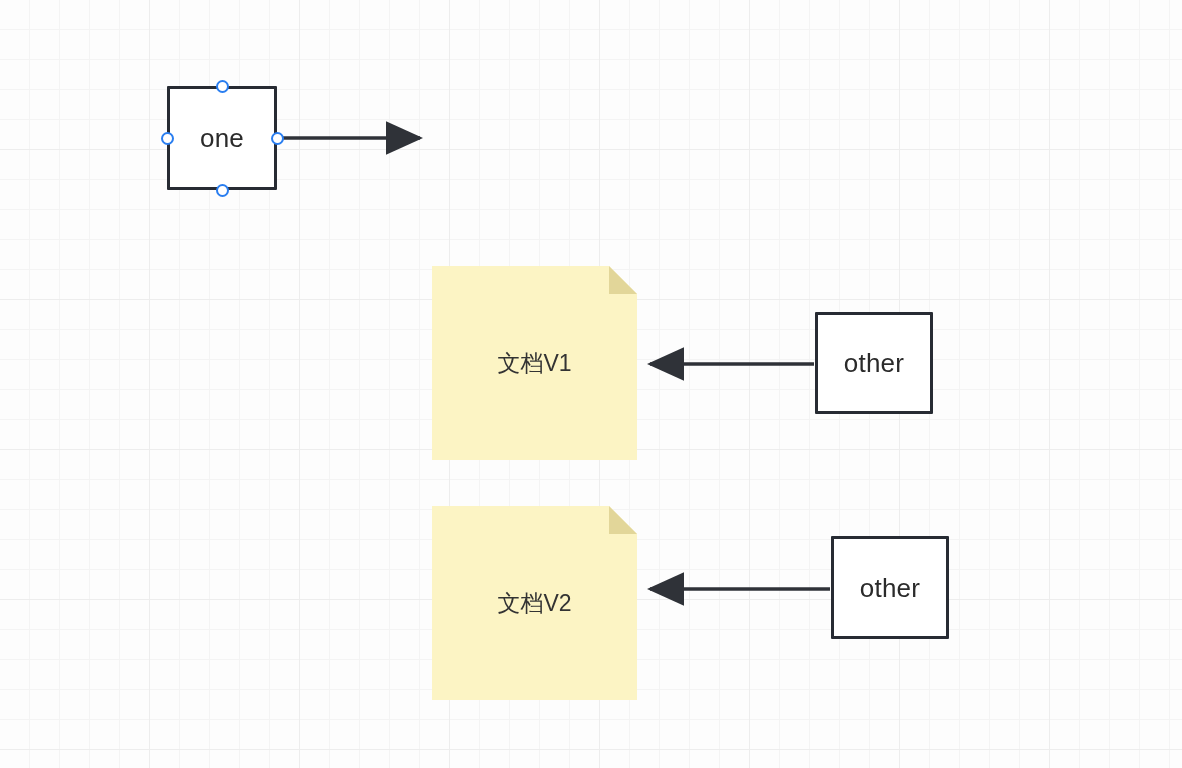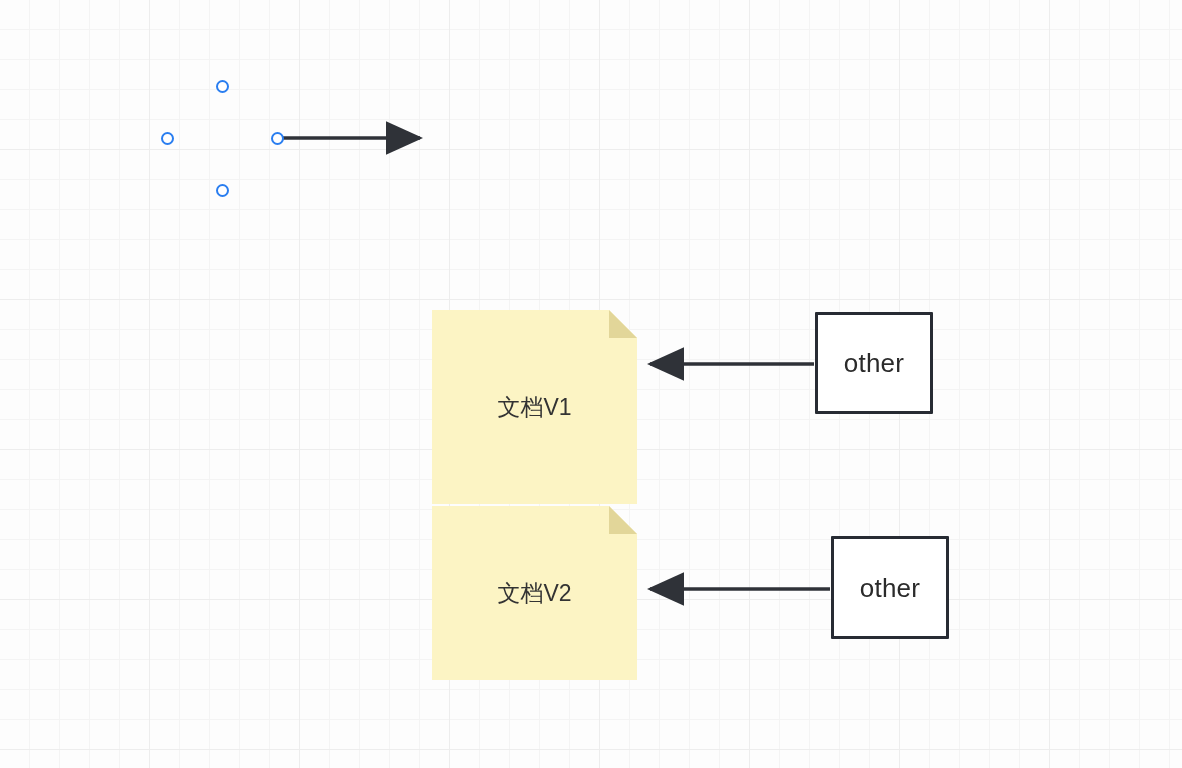--- a/index.html
+++ b/index.html
@@ -117,34 +117,37 @@
 
     <g>
       <line x1="814" y1="364" x2="650" y2="364" stroke="#2f3238" stroke-width="3.4" marker-end="url(#arrow-left)"></line>
     </g>
 
     <g>
       <line x1="830" y1="589" x2="650" y2="589" stroke="#2f3238" stroke-width="3.4" marker-end="url(#arrow-left)"></line>
     </g>
   </svg>
 
+  <div class="node rect-node" style="left:167px; top:86px; width:110px; height:104px;">
+    <span class="node-label">one</span>
+  </div>
 
   <div class="handle" style="left:222px; top:86px;"></div>
   <div class="handle" style="left:167px; top:138px;"></div>
   <div class="handle" style="left:277px; top:138px;"></div>
   <div class="handle" style="left:222px; top:190px;"></div>
 
 
-  <div class="node doc-node" style="left:432px; top:266px; width:205px; height:194px;margin-top:44px;">
+  <div class="node doc-node" style="left:432px; top:266px; width:205px; height:194px;">
     <div class="doc-body"></div>
     <div class="doc-fold"></div>
     <span class="node-label">文档V1</span>
   </div>
 
-  <div class="node doc-node" style="left:432px; top:506px; width:205px; height:174px;">
+  <div class="node doc-node" style="left:432px; top:506px; width:205px; height:194px;">
     <div class="doc-body"></div>
     <div class="doc-fold"></div>
     <span class="node-label">文档V2</span>
   </div>
 
   <div class="node rect-node" style="left:815px; top:312px; width:118px; height:102px;">
     <span class="node-label">other</span>
   </div>
 
   <div class="node rect-node" style="left:831px; top:536px; width:118px; height:103px;">

